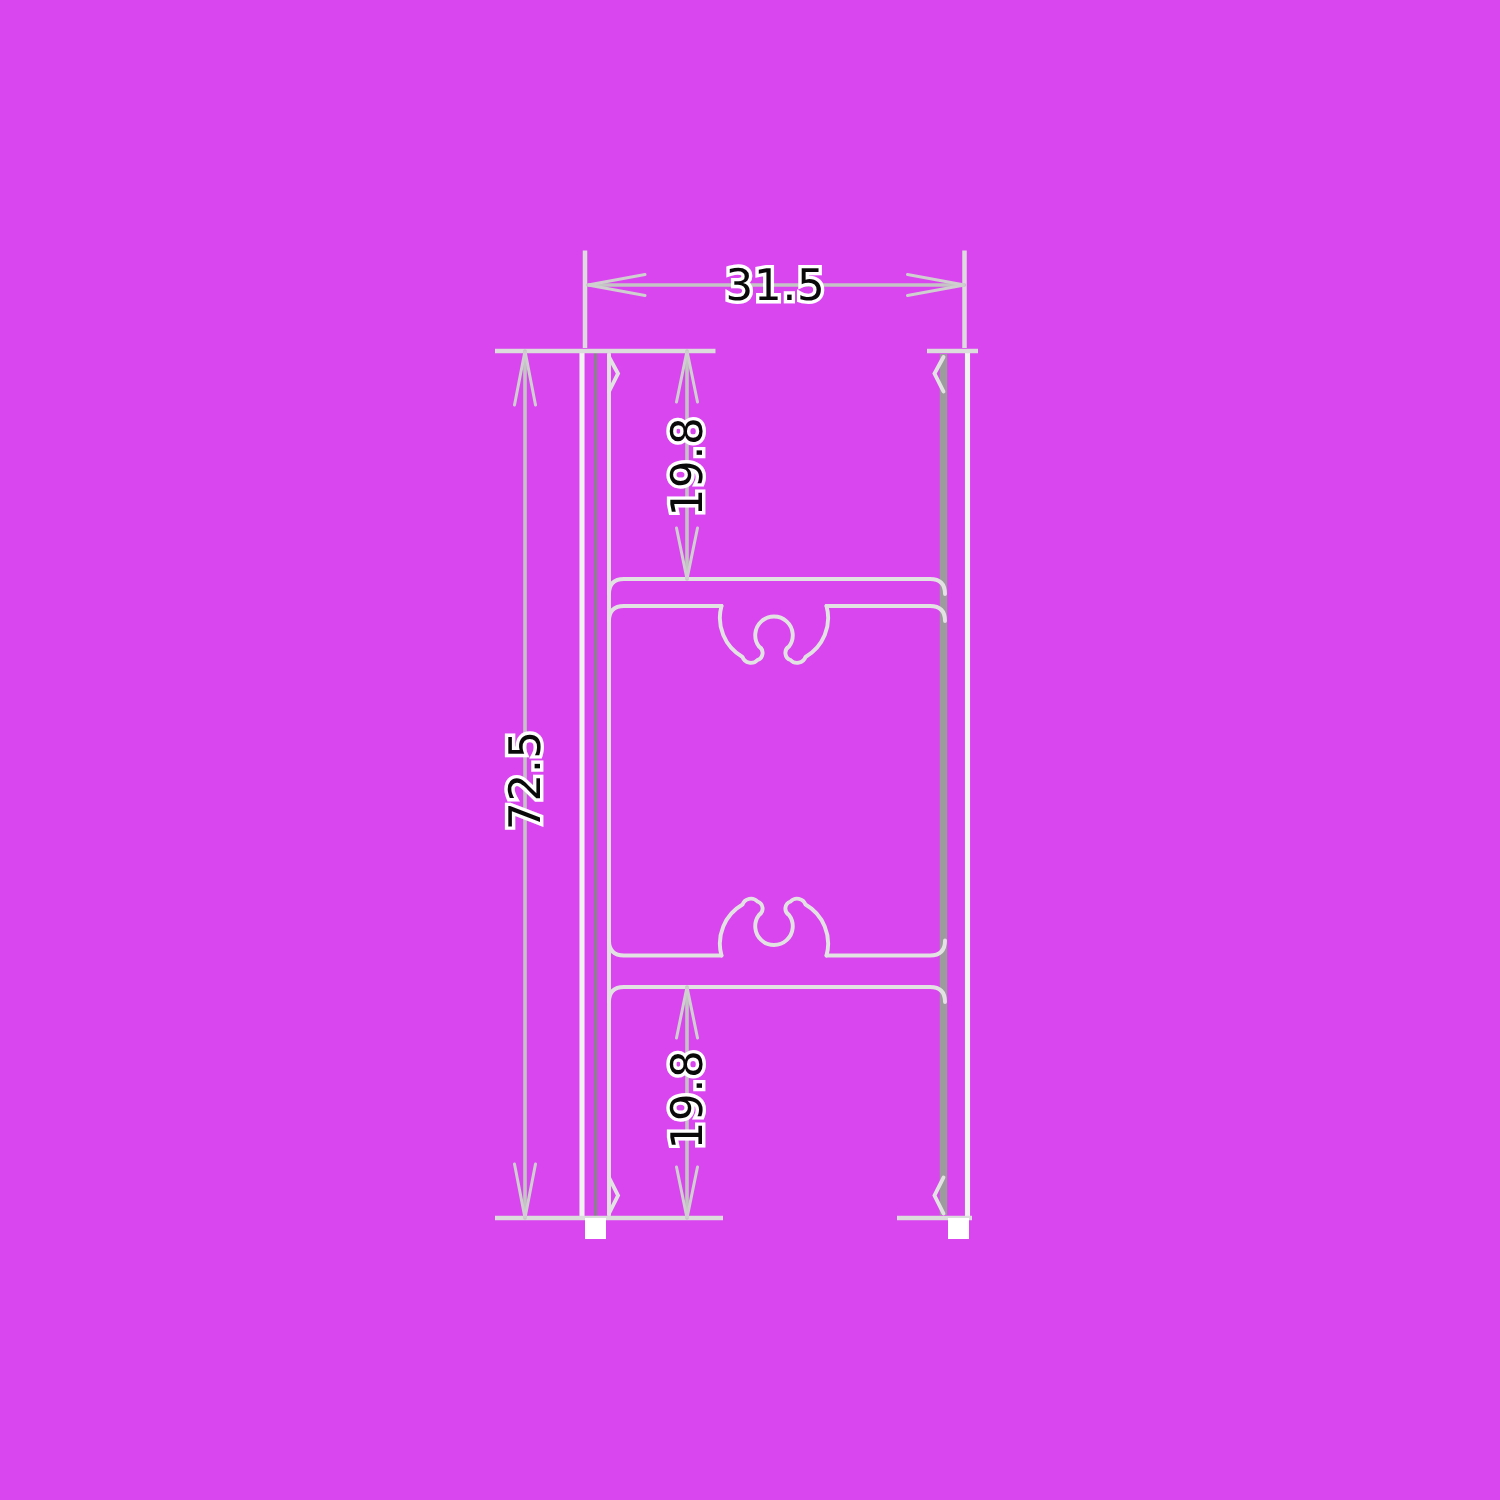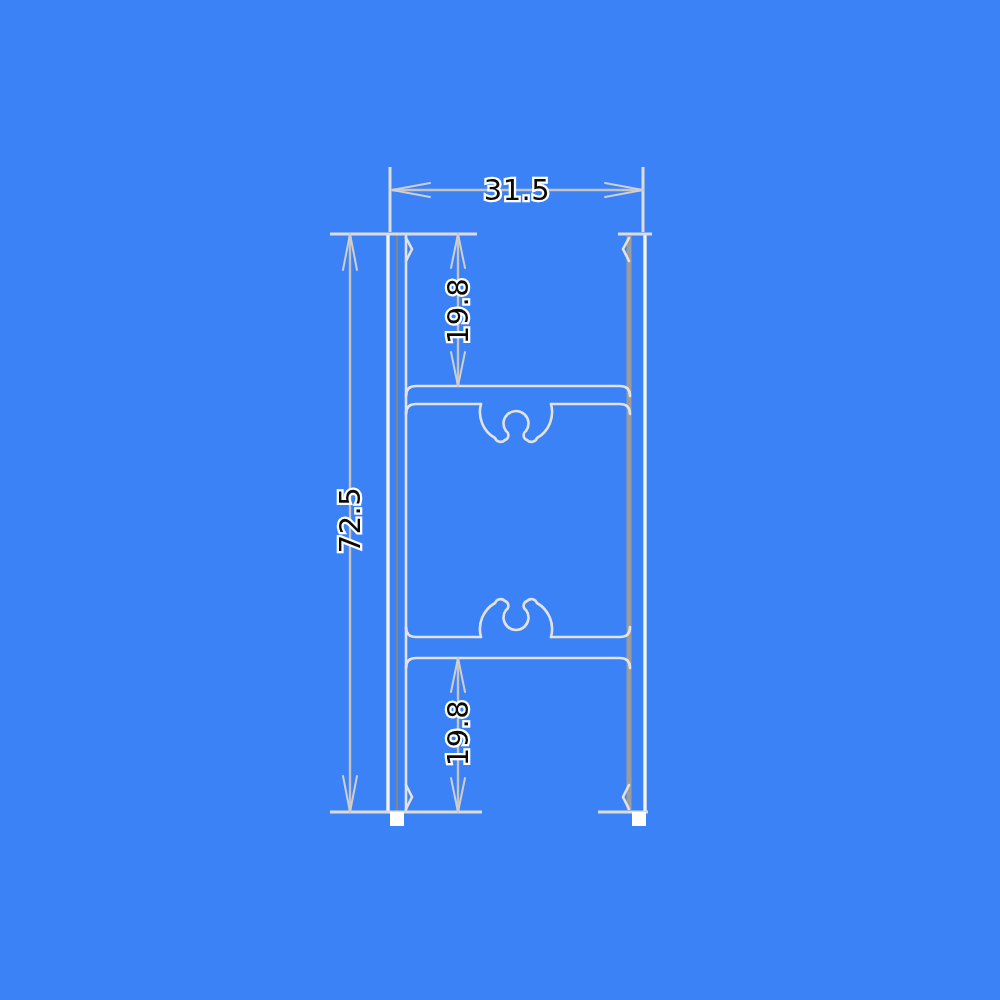--- a/index.html
+++ b/index.html
@@ -1,16 +1,16 @@
 <!DOCTYPE html>
 <html><head>
 <meta charset="utf-8">
 <style>
   html,body{margin:0;padding:0;background:#000;}
-  .stage{position:relative;width:1000px;height:1000px;background:#3b82f6;overflow:hidden;
+  .stage{position:relative;width:1000px;height:1000px;background:#d946ef;overflow:hidden;
          font-family:"DejaVu Sans","Liberation Sans",sans-serif;}
   svg{position:absolute;left:0;top:0;}
   .outline{stroke:#e2e2e2;stroke-width:2.6;fill:none;stroke-linecap:round;}
   .outline-bright{stroke:#f2f2f2;stroke-width:3.4;fill:none;stroke-linecap:butt;}
   .outline-band{stroke:#9c9c9c;stroke-width:5;fill:none;stroke-linecap:butt;}
   .outline-faint{stroke:#858585;stroke-width:2;fill:none;stroke-linecap:butt;}
   .dimline{stroke:#c4c4c4;stroke-width:2.4;fill:none;stroke-linecap:round;}
   .extline{stroke:#dcdcdc;stroke-width:3;fill:none;stroke-linecap:butt;}
   .arrow{stroke:#cfcfcf;stroke-width:2;fill:none;stroke-linecap:round;}
   .foot{fill:#ffffff;stroke:none;}

